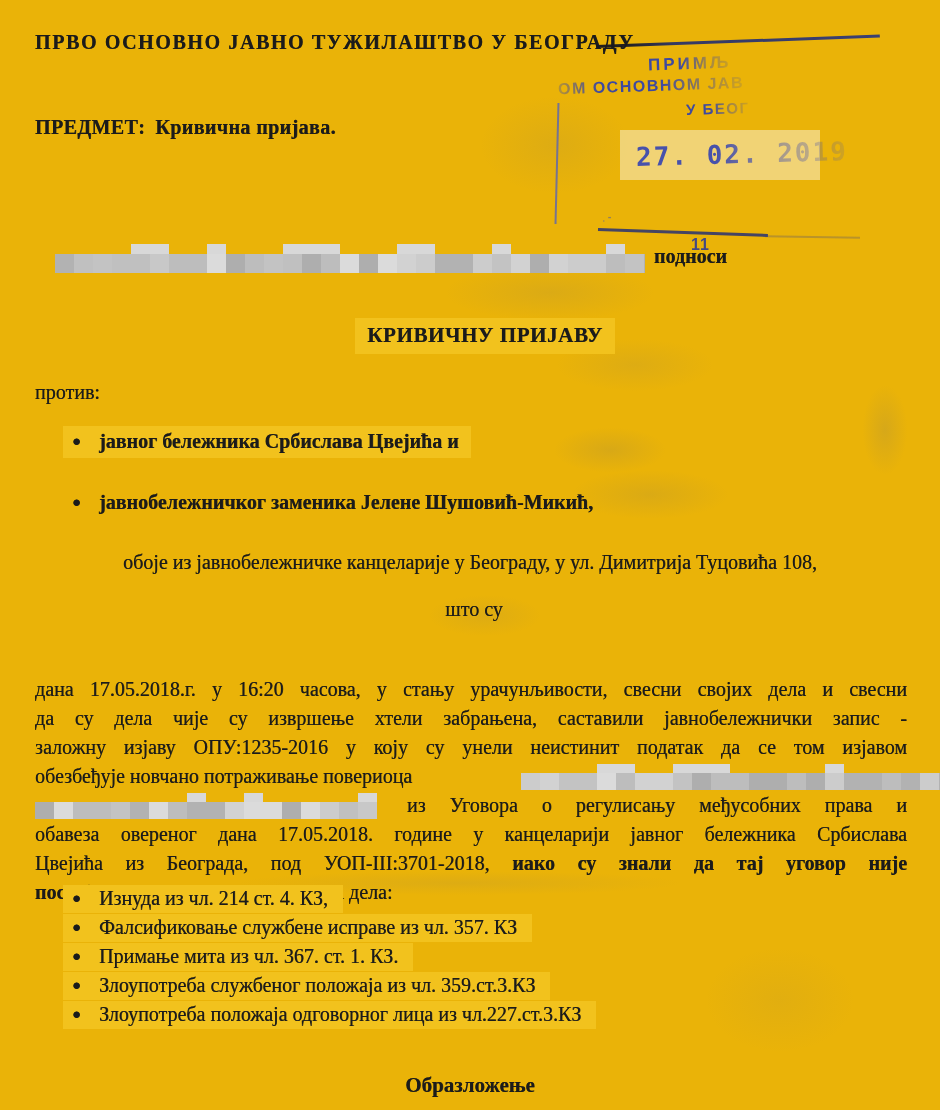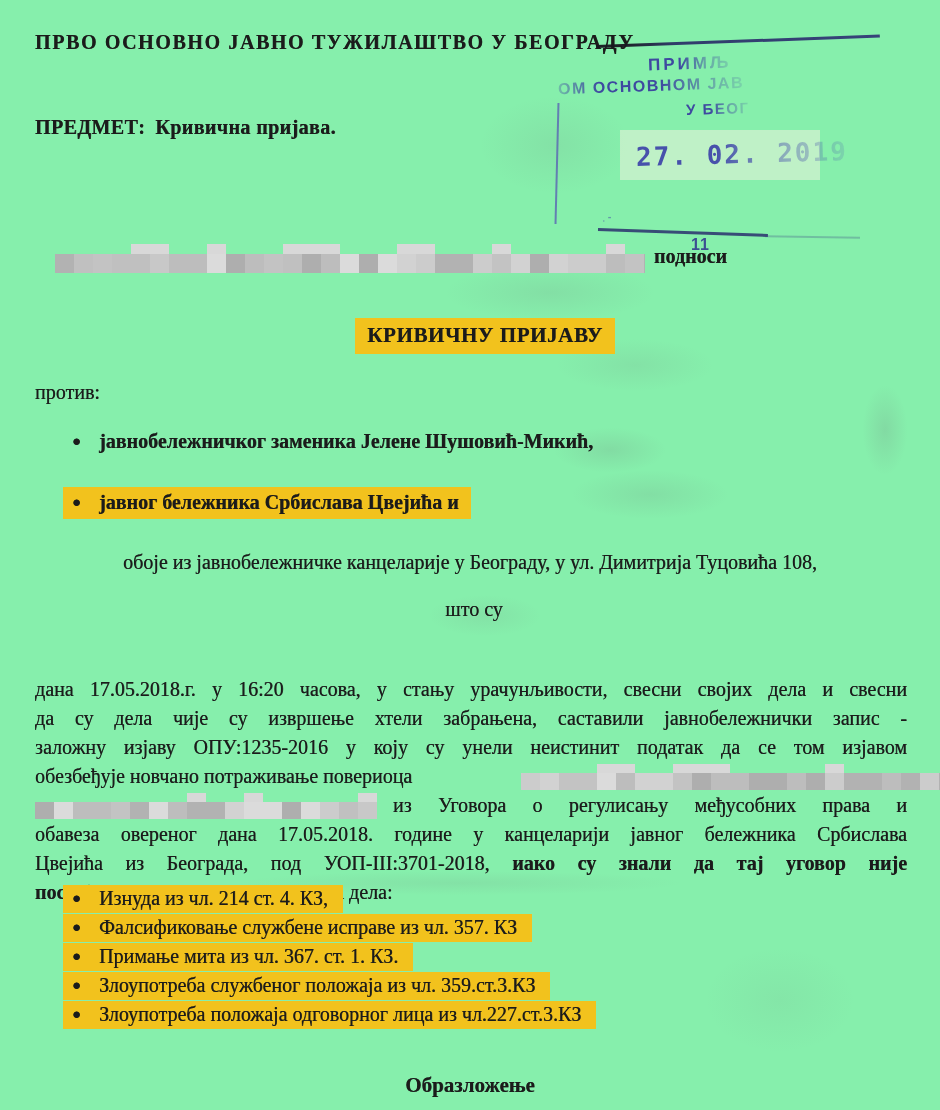--- a/index.html
+++ b/index.html
@@ -1,18 +1,18 @@
 <!DOCTYPE html>
 <html style="--hl: #f2c21d; --stamp: #3e49a0;"><head>
 <meta charset="utf-8">
 <style>
   html,body{margin:0;padding:0;background:#e9e9e9;}
   .page{
     position:relative; width:940px; height:1110px; margin:0 auto;
-    background:#86efac; overflow:hidden;
+    background:#eab308; overflow:hidden;
     font-family:"Liberation Serif","DejaVu Serif",serif;
     color:#1b1b1b;
     text-shadow:0.35px 0 0 rgba(25,25,25,.75);
   }
   
   .title{position:absolute; left:35px; top:31px; font-size:20px; font-weight:700; letter-spacing:1.6px; white-space:nowrap;}
   .subject{position:absolute; left:35px; top:116px; font-size:20px; font-weight:700; letter-spacing:.4px;}
   .subject .val{margin-left:10px;}
   .submits{position:absolute; left:654px; top:245px; font-size:20px; font-weight:700;}
   .heading-wrap{position:absolute; left:0; top:323px; width:940px; text-align:center; transform:translateX(15px);}
@@ -29,21 +29,21 @@
   .accused-item .wrap.hl{background:var(--hl);}
   .bullet{display:inline-block; margin:0 18px 0 9px; font-size:15px; vertical-align:2px;}
 
   
   #body-paragraph{position:absolute; left:35px; top:675px; width:872px; font-size:20px;}
   .body-line{height:29px; line-height:29px; overflow:visible;}
   .body-line.jl{text-align:justify; text-align-last:justify;}
   .body-line.ll{text-align:left;}
   .body-line.fl{display:flex; justify-content:space-between; align-items:flex-start;}
   .fl .txt{white-space:nowrap;}
-  .fl .fill{flex:1; margin-left:16px; text-align:justify; text-align-last:justify; word-spacing:4px;}
+  .fl .fill{flex:1; margin-left:30px; text-align:justify; text-align-last:justify; word-spacing:4px;}
 
   
   #charges-list{position:absolute; left:63px; top:885px;}
   .charge-item{margin-bottom:1px; font-size:20px; font-weight:400; white-space:nowrap;}
   .charge-item .wrap{display:inline-block; background:var(--hl); padding:1px 15px 3px 0; line-height:24px;}
 
   
   .redact{display:inline-flex; flex-direction:column; overflow:hidden; vertical-align:middle;}
   .redact-main{position:absolute; left:55px; top:244px; width:590px; height:29px;}
   .redact-inline{height:26px; margin-top:2px;}
@@ -178,22 +178,22 @@
       </div>
     </div>
   <div class="submits">подноси</div>
 
   <div class="heading-wrap">
     <span class="hl-box">КРИВИЧНУ ПРИЈАВУ</span>
   </div>
 
   <div class="against">против:</div>
   <div id="accused-list">
+      <div class="accused-item"><span class="wrap hl"><span class="bullet">●</span><span>јавног бележника Србислава Цвејића и</span></span></div>
       <div class="accused-item"><span class="wrap"><span class="bullet">●</span><span>јавнобележничког заменика Јелене Шушовић-Микић,</span></span></div>
-      <div class="accused-item"><span class="wrap hl"><span class="bullet">●</span><span>јавног бележника Србислава Цвејића и</span></span></div>
     </div>
 
   <div class="both-line">обоје из јавнобележничке канцеларије у Београду, у ул. Димитрија Туцовића 108,</div>
   <div class="what-line">што су</div>
 
   <div id="body-paragraph">
       <div class="body-line jl"><span>дана 17.05.2018.г. у 16:20 часова, у стању урачунљивости, свесни својих дела и свесни</span></div>
       <div class="body-line jl"><span>да су дела чије су извршење хтели забрањена, саставили јавнобележнички запис -</span></div>
       <div class="body-line jl"><span>заложну изјаву ОПУ:1235-2016 у коју су унели неистинит податак да се том изјавом</span></div>
       <div class="body-line fl">

